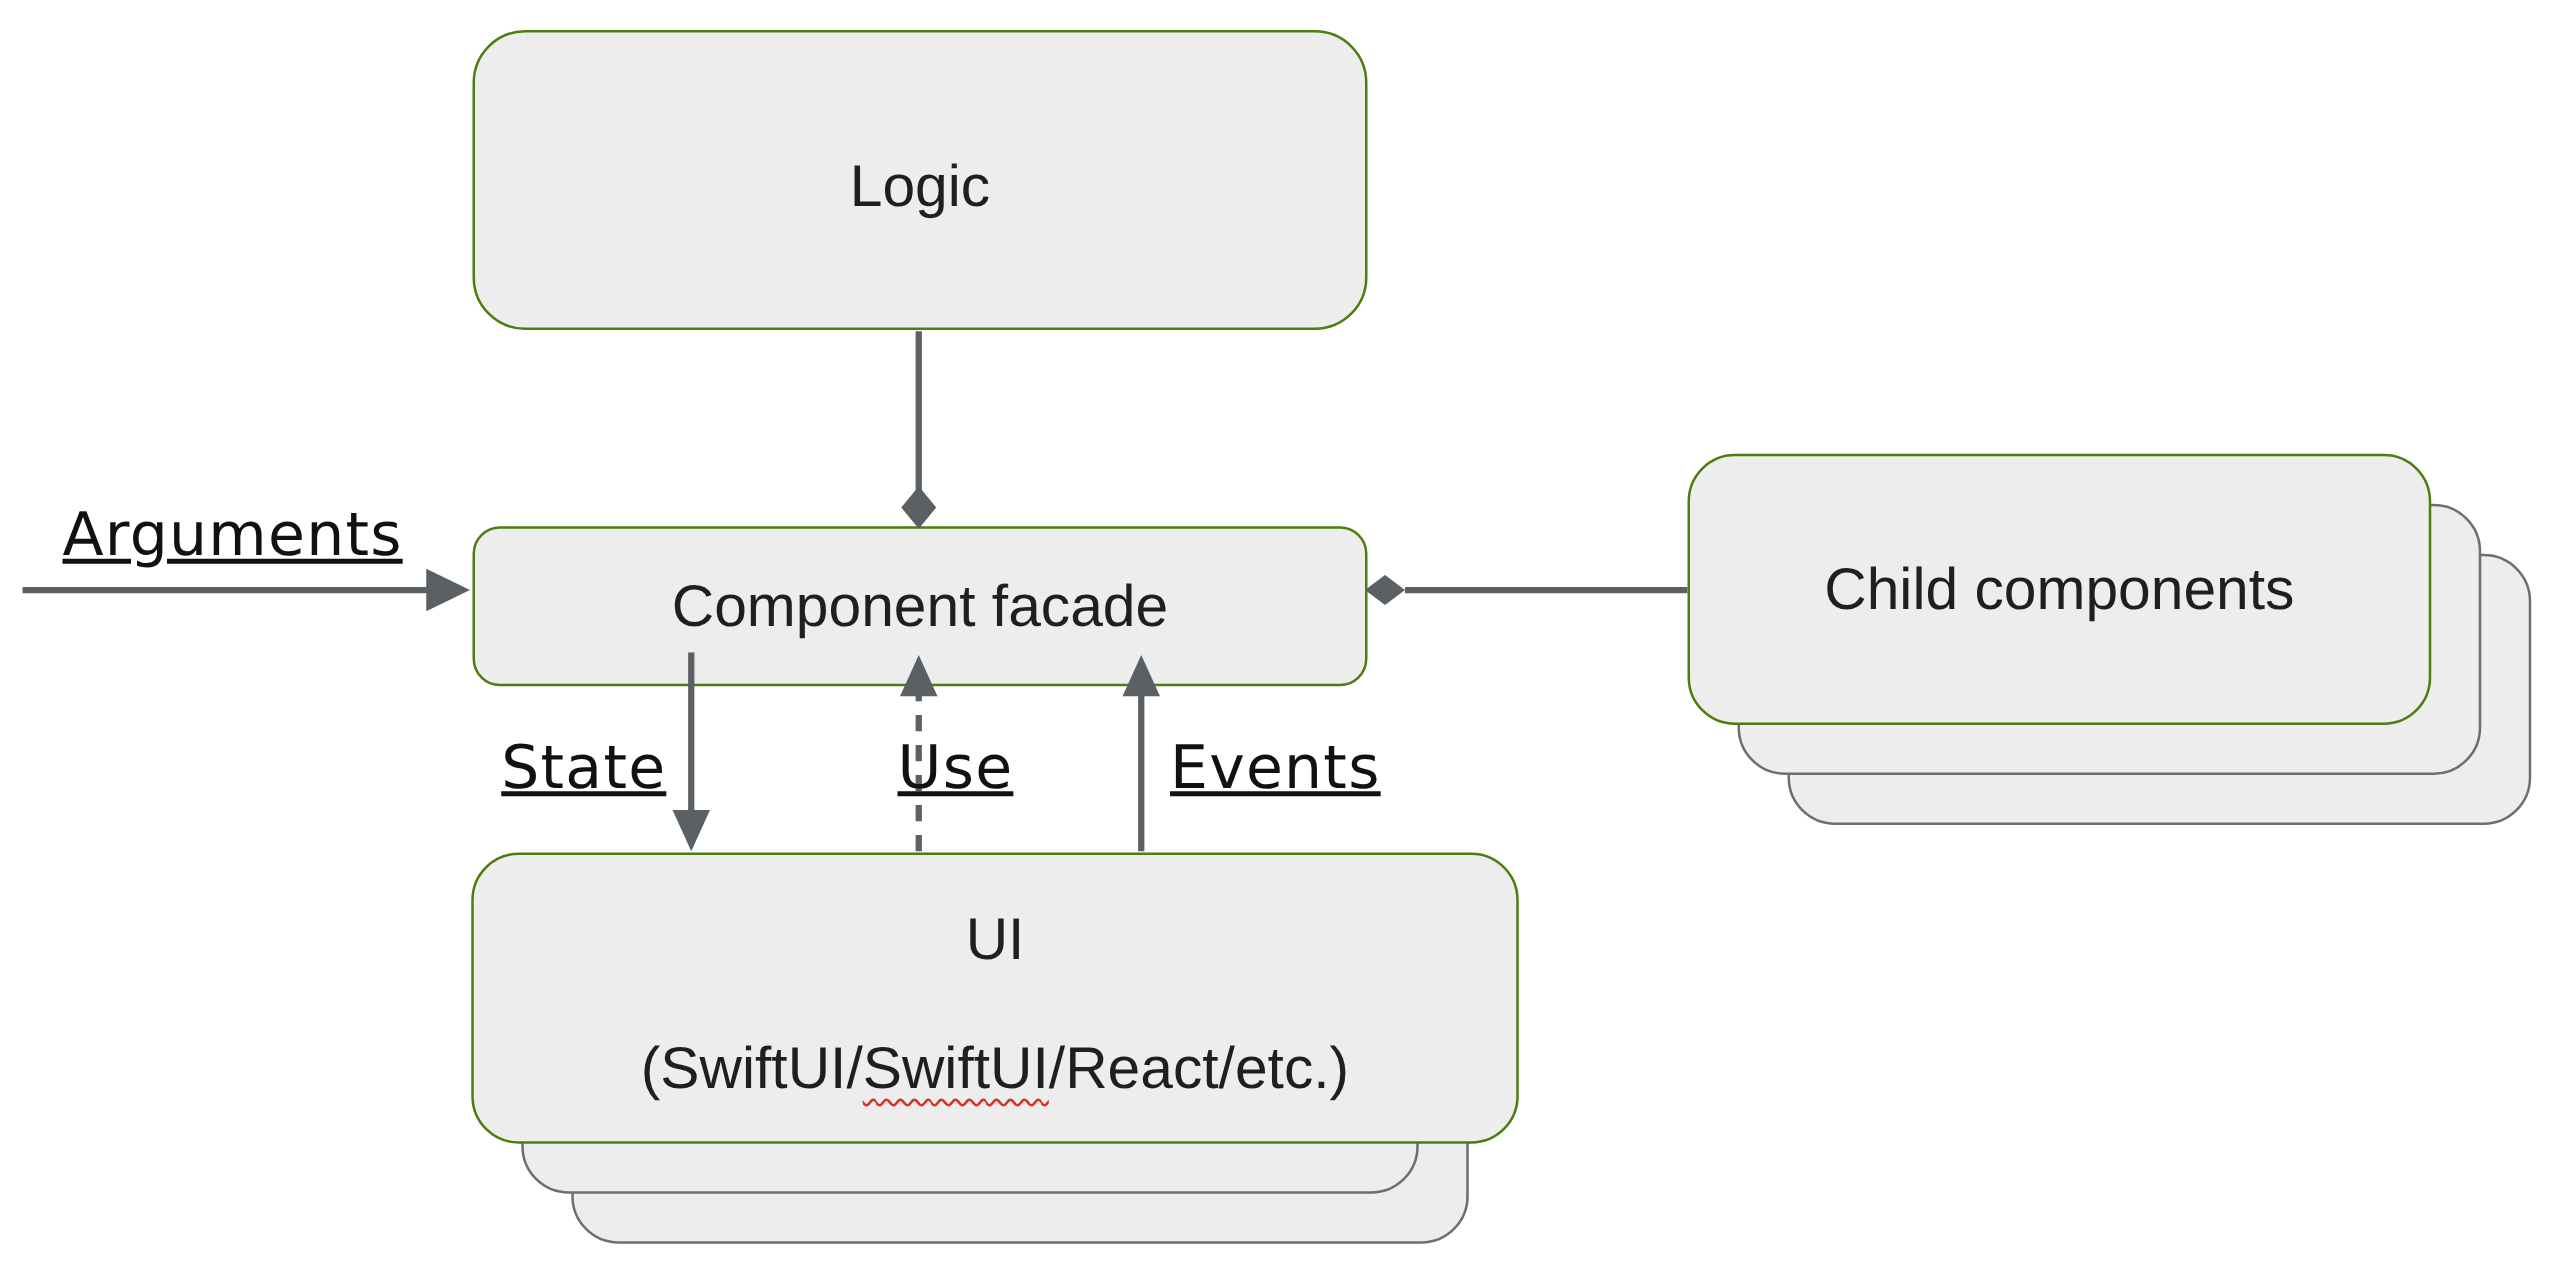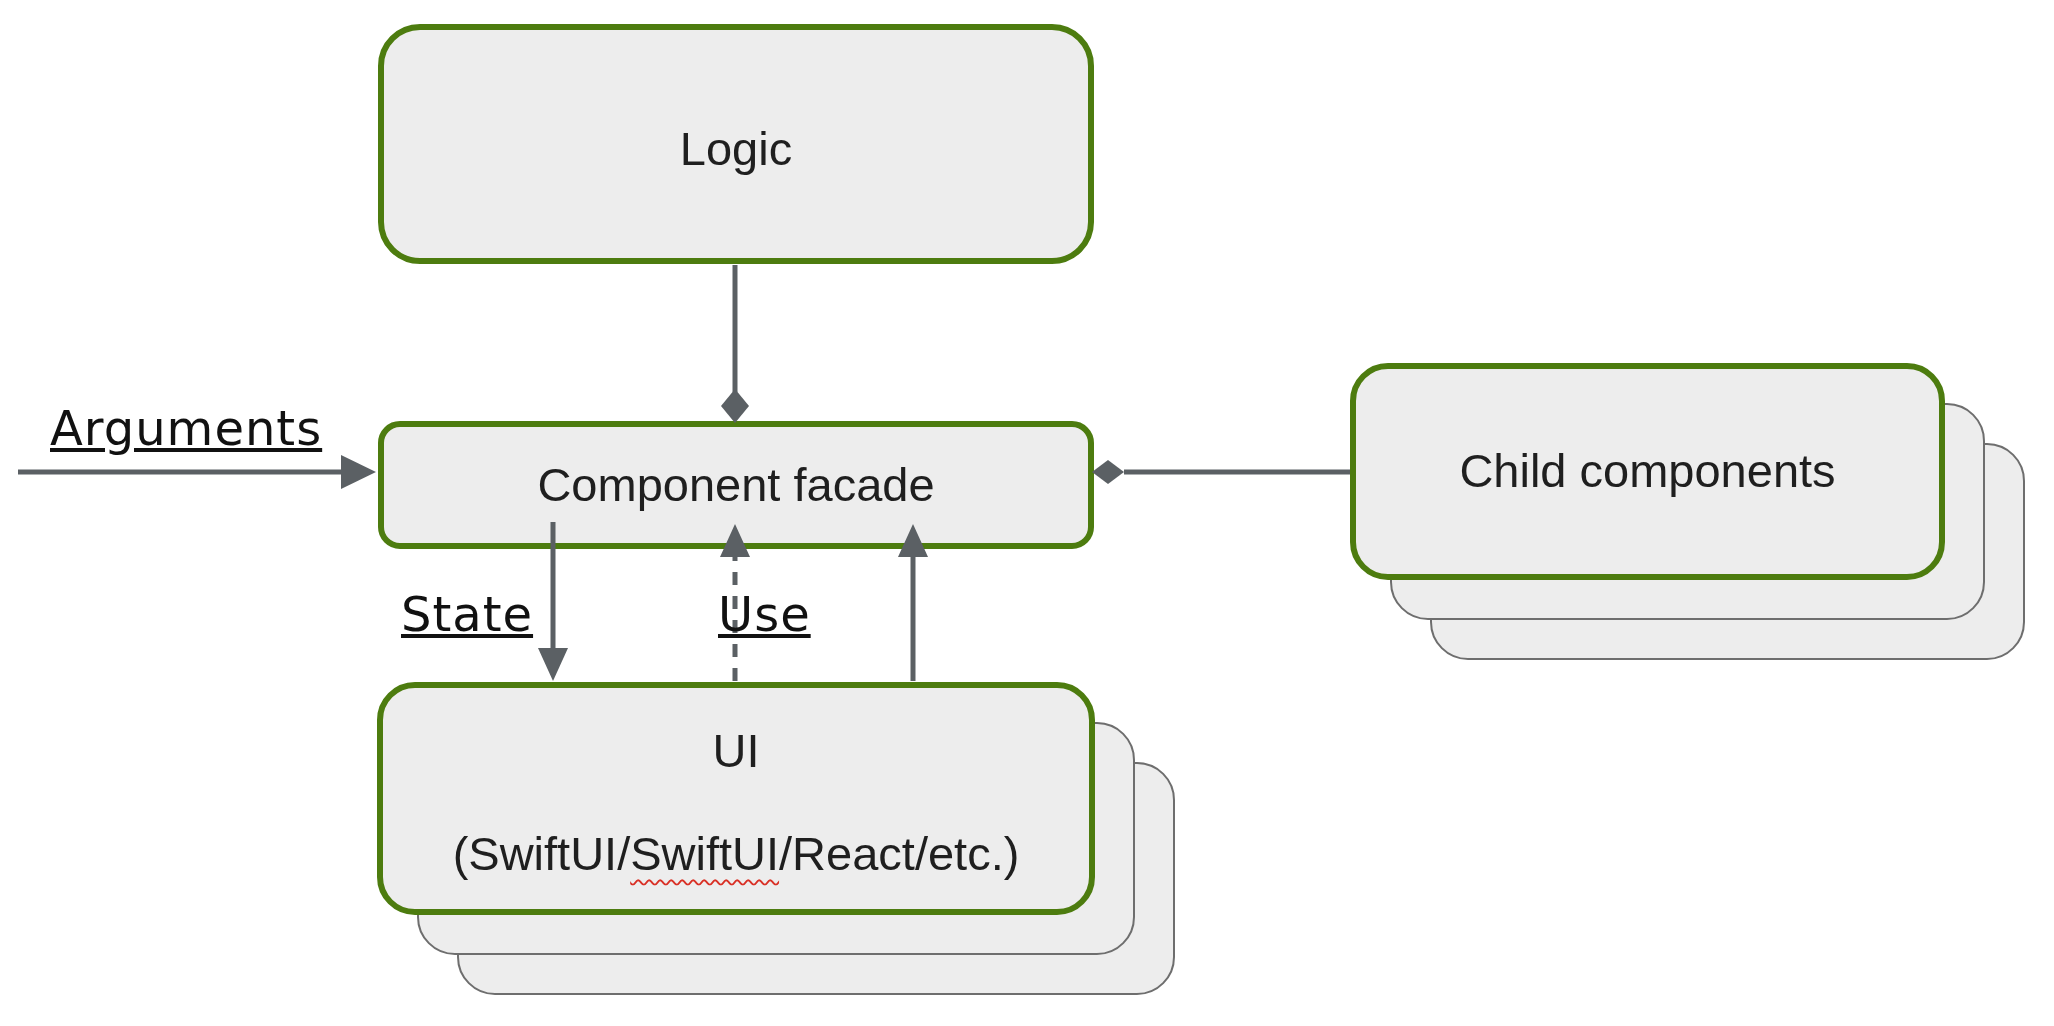--- a/index.html
+++ b/index.html
@@ -18,21 +18,21 @@
   svg.wires {
     position: absolute;
     left: 0; top: 0;
     width: 2054px; height: 1026px;
     pointer-events: none;
   }
   .node {
     position: absolute;
     box-sizing: border-box;
     background: #ededed;
-    border: 6px solid #4d7c0f;
+    border: 2px solid #4d7c0f;
     border-radius: 38px;
     display: flex;
     flex-direction: column;
     align-items: center;
     justify-content: center;
     text-align: center;
     color: #1f1f1f;
     font-size: 47px;
     line-height: 1.15;
   }
@@ -44,21 +44,21 @@
     border: 2px solid #6e6e6e;
     border-radius: 38px;
   }
   
   .node.logic { left: 378px; top: 24px; width: 716px; height: 240px; border-radius: 42px; gap: 56px; padding-top: 10px; }
   
   .node.facade { left: 378px; top: 421px; width: 716px; height: 128px; border-radius: 22px; }
   
   .ui-back  { left: 457px; top: 762px; width: 718px; height: 233px; }
   .ui-mid   { left: 417px; top: 722px; width: 718px; height: 233px; }
-  .node.ui  { left: 377px; top: 682px; width: 718px; height: 233px; gap: 48px; padding-top: 8px; }
+  .node.ui  { left: 377px; top: 682px; width: 838px; height: 233px; gap: 48px; padding-top: 8px; }
   
   .child-back { left: 1430px; top: 443px; width: 595px; height: 217px; }
   .child-mid  { left: 1390px; top: 403px; width: 595px; height: 217px; }
   .node.child { left: 1350px; top: 363px; width: 595px; height: 217px; }
   
   .edge-label {
     position: absolute;
     color: #111111;
     font-family: "DejaVu Sans", sans-serif;
     font-size: 48px;
@@ -124,14 +124,15 @@
     <line x1="735" y1="681" x2="735" y2="556" stroke="#5b6064" stroke-width="5" stroke-dasharray="13 11"></line>
     <polygon points="735,524 720,557 750,557" fill="#5b6064"></polygon>
 
     <line x1="913" y1="681" x2="913" y2="555" stroke="#5b6064" stroke-width="5"></line>
     <polygon points="913,524 898,557 928,557" fill="#5b6064"></polygon>
   </svg>
 
   <div class="edge-label label-arguments">Arguments</div>
   <div class="edge-label label-state">State</div>
   <div class="edge-label label-use">Use</div>
+  <div class="edge-label label-events">Events</div>
 
 </div>
 
 </body></html>

